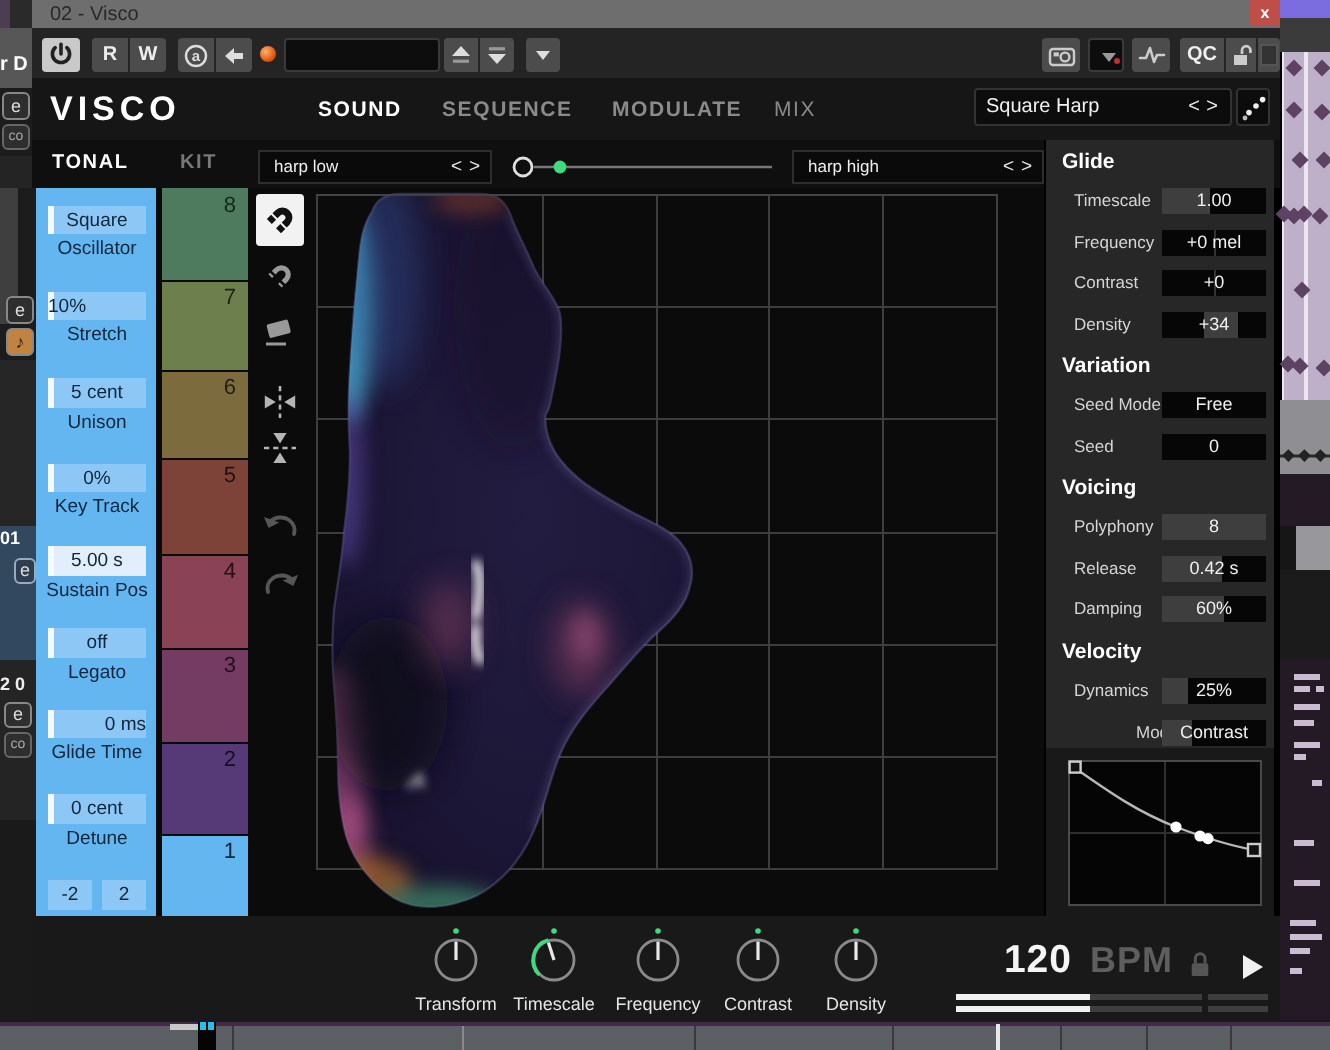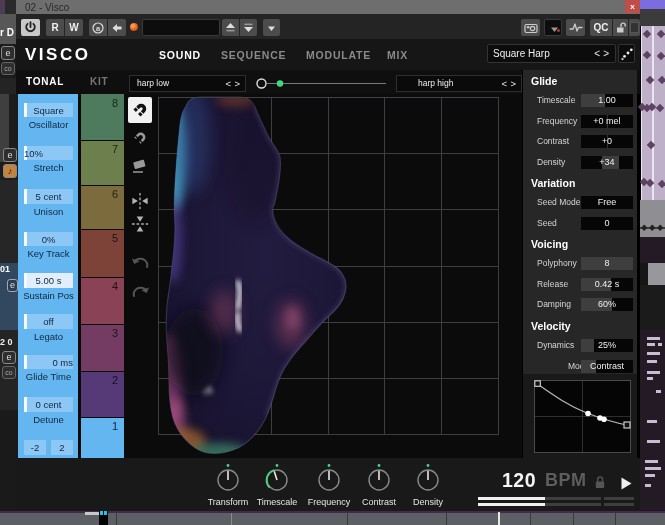--- a/index.html
+++ b/index.html
@@ -144,39 +144,39 @@
     </svg></div>
 <div class="abs" style="left:629px;top:19px;width:11px;height:17px;background:#4c4c4c;border-radius:0 2px 2px 0;">
     <div style="margin:3px auto 0;width:9px;height:11px;background:#333;border:1px solid #555;"></div>
   </div>
 
 <div class="abs" style="left:16px;top:39px;width:624px;height:31px;background:#161616;"></div>
 <div class="abs" style="left:25px;top:45px;width:90px;height:20px;color:#fff;font-size:17px;font-weight:bold;letter-spacing:2.5px;line-height:20px;">VISCO</div>
 <div class="abs" style="left:159px;top:49px;color:#fff;font-size:10.5px;font-weight:bold;letter-spacing:0.8px;">SOUND</div>
 <div class="abs" style="left:221px;top:49px;color:#8a8a8a;font-size:10.5px;font-weight:bold;letter-spacing:0.8px;">SEQUENCE</div>
 <div class="abs" style="left:306px;top:49px;color:#8a8a8a;font-size:10.5px;font-weight:bold;letter-spacing:0.8px;">MODULATE</div>
-<div class="abs" style="left:387px;top:49px;color:#8a8a8a;font-size:10.5px;font-weight:bold;letter-spacing:0.8px;">MIX</div>
+<div class="abs" style="left:387px;top:49px;color:#8a8a8a;font-size:10.5px;font-weight:normal;letter-spacing:0.8px;">MIX</div>
 <div class="abs" style="left:487px;top:44px;width:129px;height:19px;background:#0c0c0c;border:1px solid #333;border-radius:2px;color:#f0f0f0;font-size:10px;line-height:17px;"><span style="margin-left:5px;">Square Harp</span><span style="position:absolute;right:15px;top:0;color:#e8e8e8;font-size:10px;">&lt;</span><span style="position:absolute;right:6px;top:0;color:#e8e8e8;font-size:10px;">&gt;</span></div>
 <div class="abs" style="left:618px;top:44px;width:17px;height:19px;background:#0c0c0c;border:1px solid #333;border-radius:2px;"><svg width="14" height="14" style="margin:1.5px 0 0 0.5px" viewBox="0 0 14 14">
       <circle cx="11.3" cy="2.8" r="1.4" fill="#eee"></circle>
       <circle cx="8" cy="6" r="1.4" fill="#eee"></circle>
       <circle cx="4.5" cy="9.3" r="1.4" fill="#eee"></circle>
       <circle cx="2.5" cy="12" r="1.2" fill="#bbb"></circle>
     </svg></div>
 
 <div class="abs" style="left:16px;top:70px;width:624px;height:24px;background:#0f0f0f;"></div>
 <div class="abs" style="left:26px;top:76px;color:#fff;font-size:10px;font-weight:bold;letter-spacing:0.8px;">TONAL</div>
 <div class="abs" style="left:90px;top:76px;color:#777;font-size:10px;font-weight:bold;letter-spacing:0.8px;">KIT</div>
 <div class="abs" style="left:129px;top:75px;width:117px;height:17px;background:#0a0a0a;border:1px solid #2e2e2e;color:#eee;font-size:8.5px;line-height:15px;"><span style="margin-left:7px;">harp low</span><span style="position:absolute;right:14px;top:0;color:#e8e8e8;font-size:9.5px;">&lt;</span><span style="position:absolute;right:5px;top:0;color:#e8e8e8;font-size:9.5px;">&gt;</span></div>
 <svg class="abs" style="left:250px;top:75px;" width="142" height="17" viewBox="0 0 142 17">
   <line x1="17" y1="8.5" x2="136" y2="8.5" stroke="#787878" stroke-width="1.2"></line>
   <circle cx="11.5" cy="8.5" r="4.5" stroke="#e0e0e0" stroke-width="1.4" fill="#0f0f0f"></circle>
   <circle cx="30" cy="8.5" r="3.2" fill="#3fd97f"></circle>
 </svg>
-<div class="abs" style="left:396px;top:75px;width:126px;height:17px;background:#0a0a0a;border:1px solid #2e2e2e;color:#eee;font-size:8.5px;line-height:15px;"><span style="margin-left:21px;">harp high</span><span style="position:absolute;right:14px;top:0;color:#e8e8e8;font-size:9.5px;">&lt;</span><span style="position:absolute;right:5px;top:0;color:#e8e8e8;font-size:9.5px;">&gt;</span></div>
+<div class="abs" style="left:396px;top:75px;width:126px;height:17px;background:#0a0a0a;border:1px solid #2e2e2e;color:#eee;font-size:8.5px;line-height:15px;"><span style="margin-left:7px;">harp high</span><span style="position:absolute;right:14px;top:0;color:#e8e8e8;font-size:9.5px;">&lt;</span><span style="position:absolute;right:5px;top:0;color:#e8e8e8;font-size:9.5px;">&gt;</span></div>
 
 <div class="abs" style="left:124px;top:94px;width:398px;height:364px;background:#0b0b0b;"></div>
 <svg class="abs" style="left:124px;top:94px;" width="398" height="364" viewBox="0 0 398 364">
   <g fill="#3e3e3e" shape-rendering="crispEdges">
       <rect x="34" y="3" width="341" height="1"></rect>
       <rect x="34" y="59" width="341" height="1"></rect>
       <rect x="34" y="115" width="341" height="1"></rect>
       <rect x="34" y="172" width="341" height="1"></rect>
       <rect x="34" y="228" width="341" height="1"></rect>
       <rect x="34" y="284" width="341" height="1"></rect>

